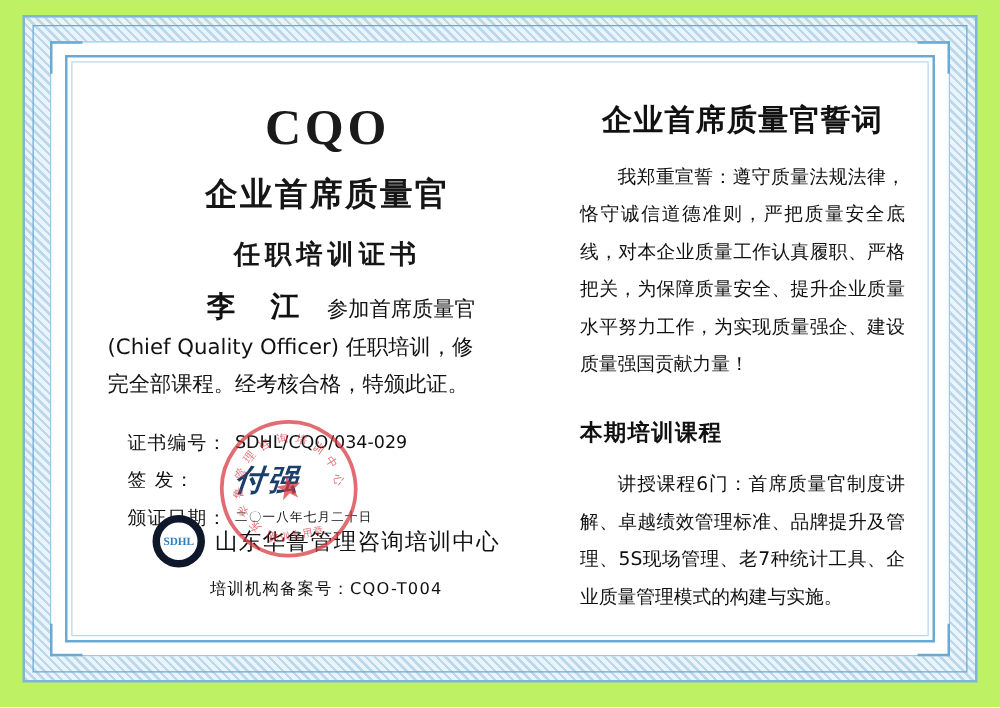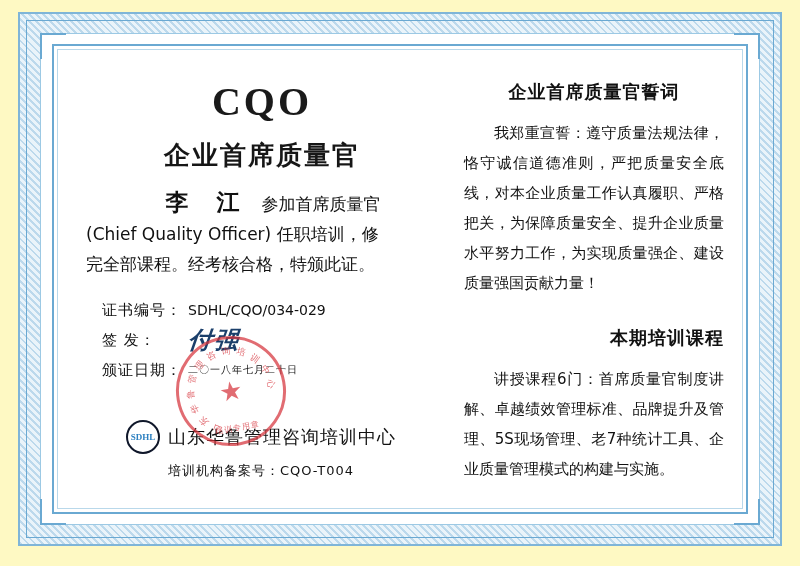--- a/index.html
+++ b/index.html
@@ -7,21 +7,21 @@
     padding: 0;
     width: 800px;
     height: 566px;
     background: #ffffff;
     font-family: "DejaVu Sans", sans-serif;
   }
   #certificate-root {
     position: relative;
     width: 800px;
     height: 566px;
-    background: #fef9c3;
+    background: #bef264;
     overflow: hidden;
   }
   
   .frame-outer {
     position: absolute;
     left: 18px;
     top: 12px;
     width: 764px;
     height: 534px;
     border: 2px solid #7fb5d8;
@@ -250,21 +250,21 @@
   .footer-org {
     display: flex;
     align-items: center;
     justify-content: center;
   }
   .logo-badge {
     width: 30px;
     height: 30px;
     border-radius: 50%;
     background: #ffffff;
-    border: 2px solid #0f172a;
+    border: 6px solid #0f172a;
     color: #2b7fc0;
     font-size: 9px;
     font-weight: bold;
     display: flex;
     align-items: center;
     justify-content: center;
     font-family: "Liberation Serif", serif;
     margin-right: 8px;
   }
   .footer-org-name {
@@ -275,35 +275,35 @@
   .footer-record {
     text-align: center;
     font-size: 13px;
     color: #111;
     margin-top: 8px;
     letter-spacing: 1px;
   }
   
   .right-heading {
     text-align: center;
-    font-size: 18px;
+    font-size: 24px;
     font-weight: bold;
     color: #111;
     letter-spacing: 1px;
   }
   .right-para {
     margin-top: 14px;
     font-size: 15px;
     line-height: 30px;
     color: #111;
     text-align: justify;
     text-indent: 30px;
   }
   .right-heading2 {
-    text-align: right;
+    text-align: left;
     font-size: 18px;
     font-weight: bold;
     color: #111;
     letter-spacing: 1px;
     margin-top: 28px;
   }
 </style>
 </head>
 <body>
 
@@ -319,20 +319,21 @@
   <div class="corner tr"></div>
   <div class="corner bl"></div>
   <div class="corner br"></div>
 
   <div class="content">
 
     <div class="col-left">
 
       <div class="title-cqo">CQO</div>
       <div class="title-cn1">企业首席质量官</div>
+      <div class="title-cn2">任职培训证书</div>
 
       <div class="body-block">
         <div class="name-line">
           <span class="recipient-name">李 江</span>
           <span class="name-tail">参加首席质量官</span>
         </div>
         <div class="line2">(Chief Quality Officer) 任职培训，修</div>
         <div class="line3">完全部课程。经考核合格，特颁此证。</div>
       </div>
 

